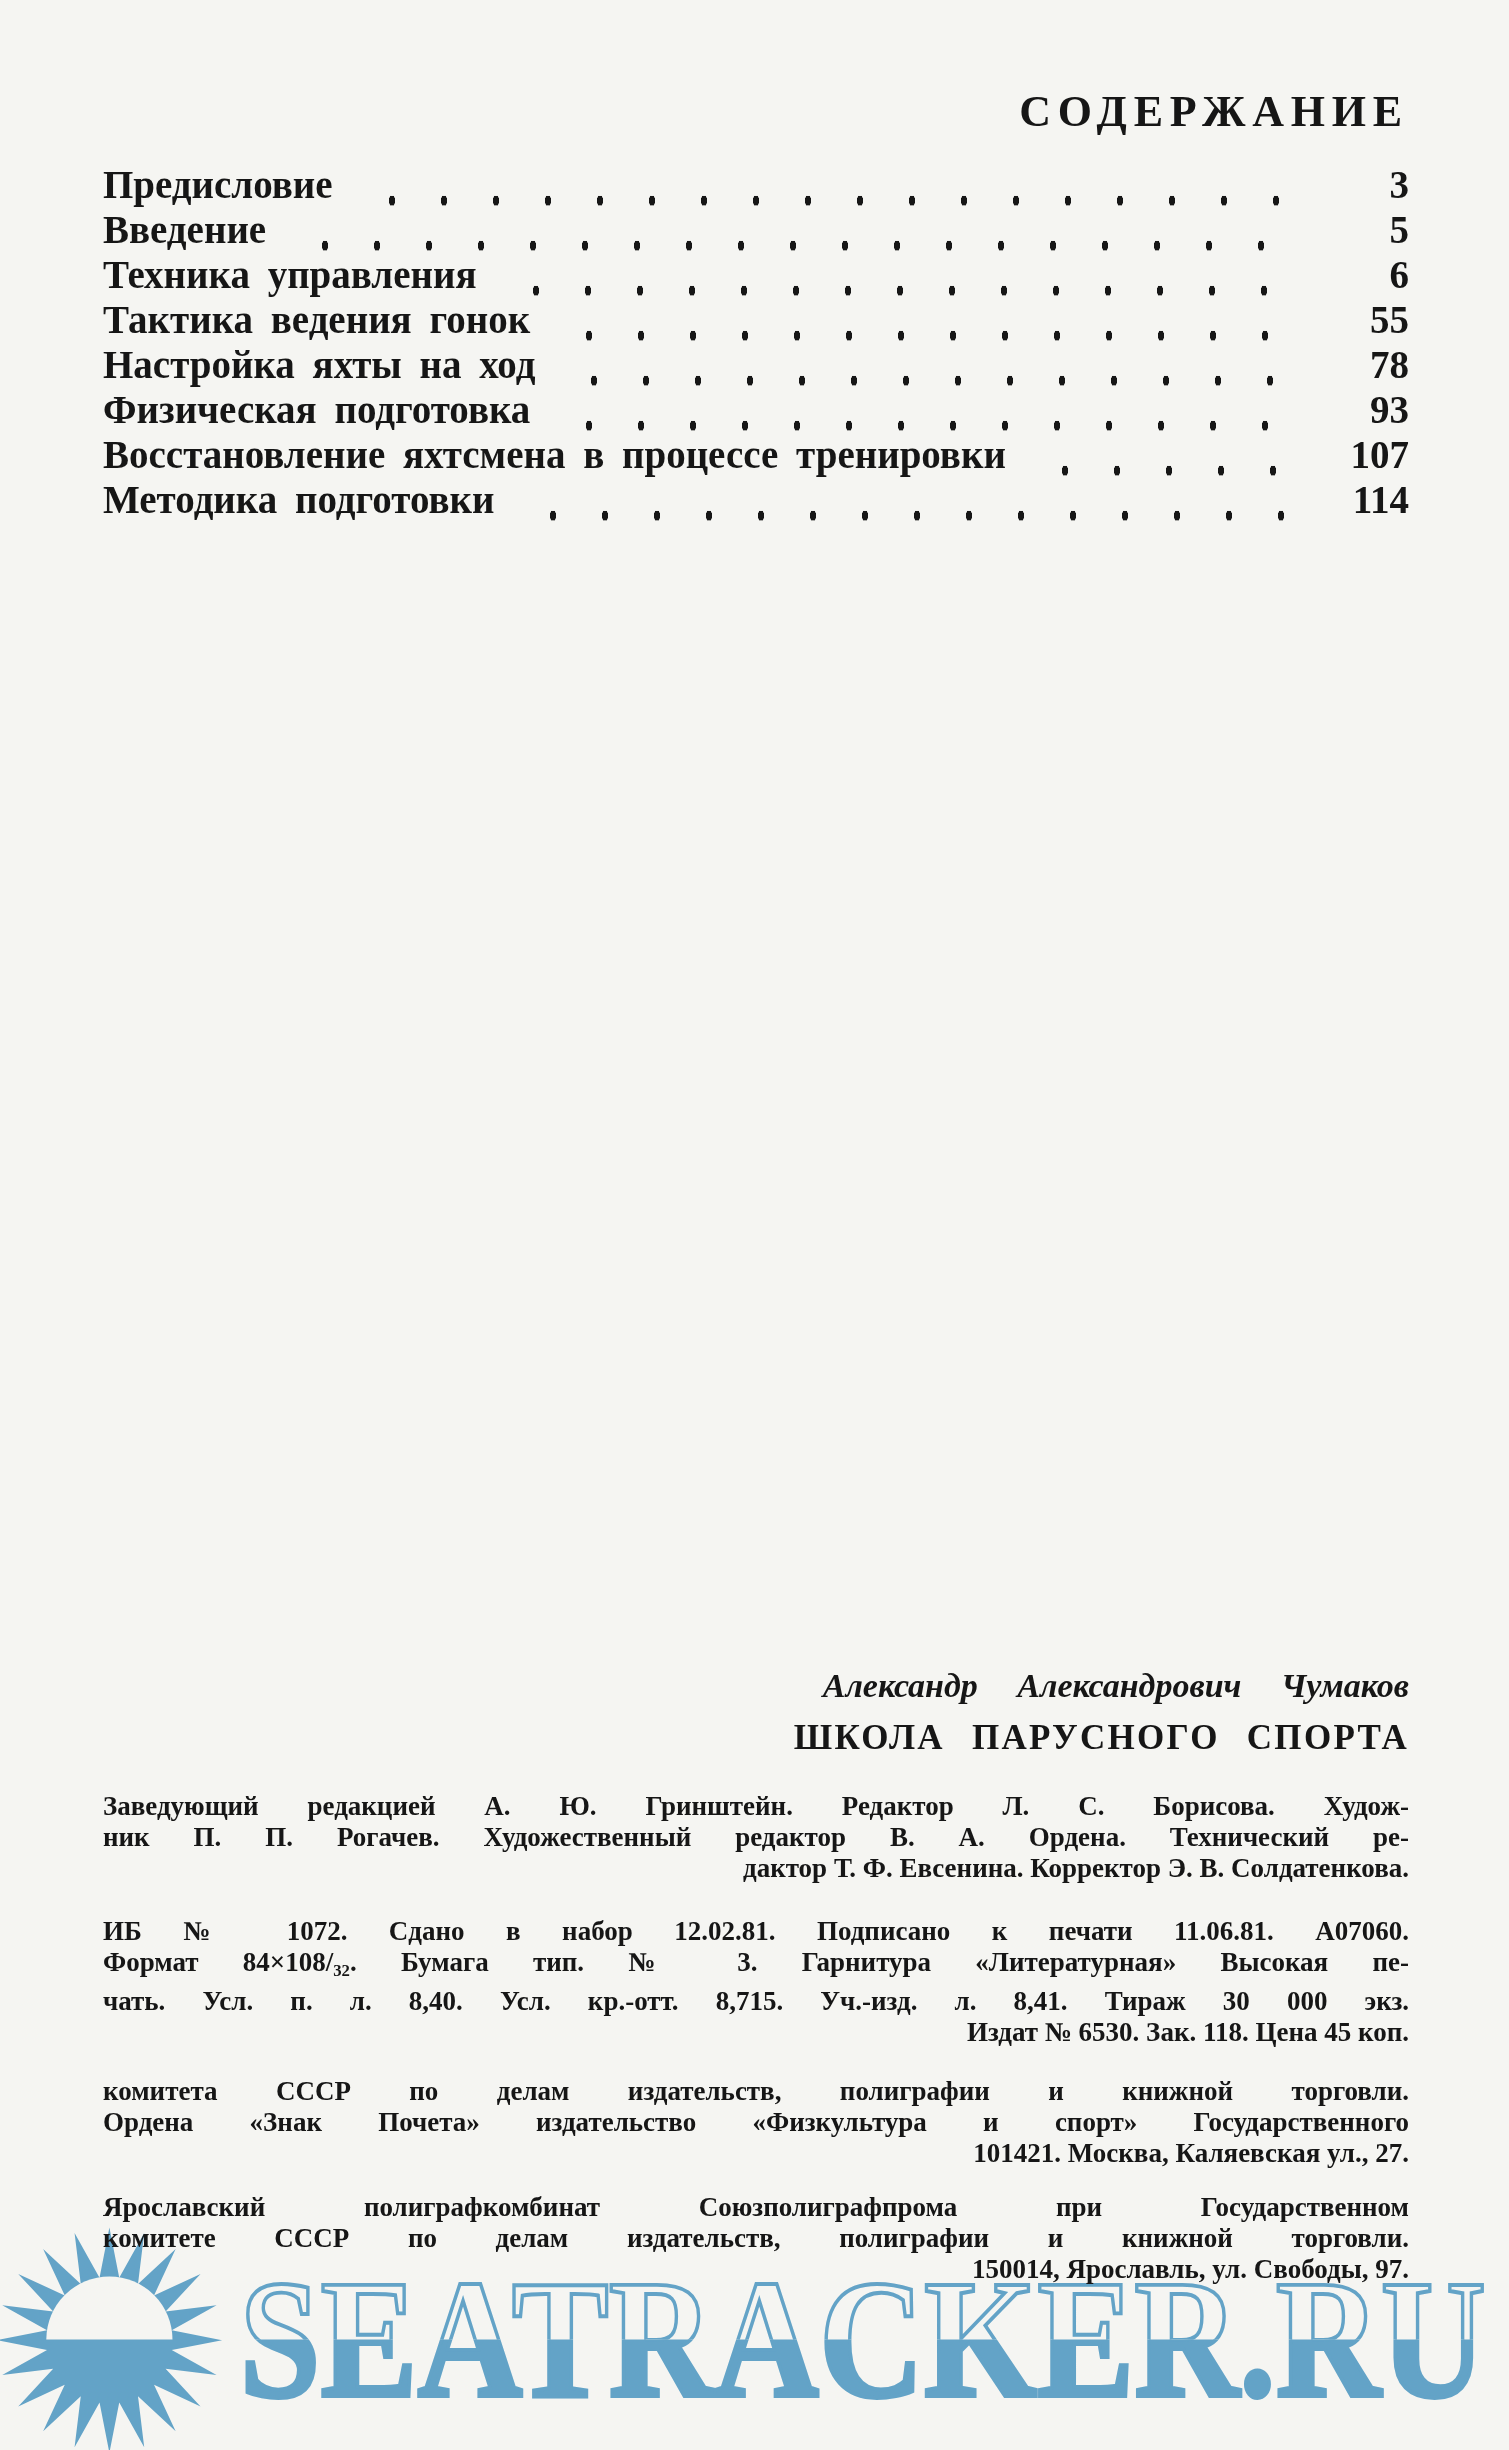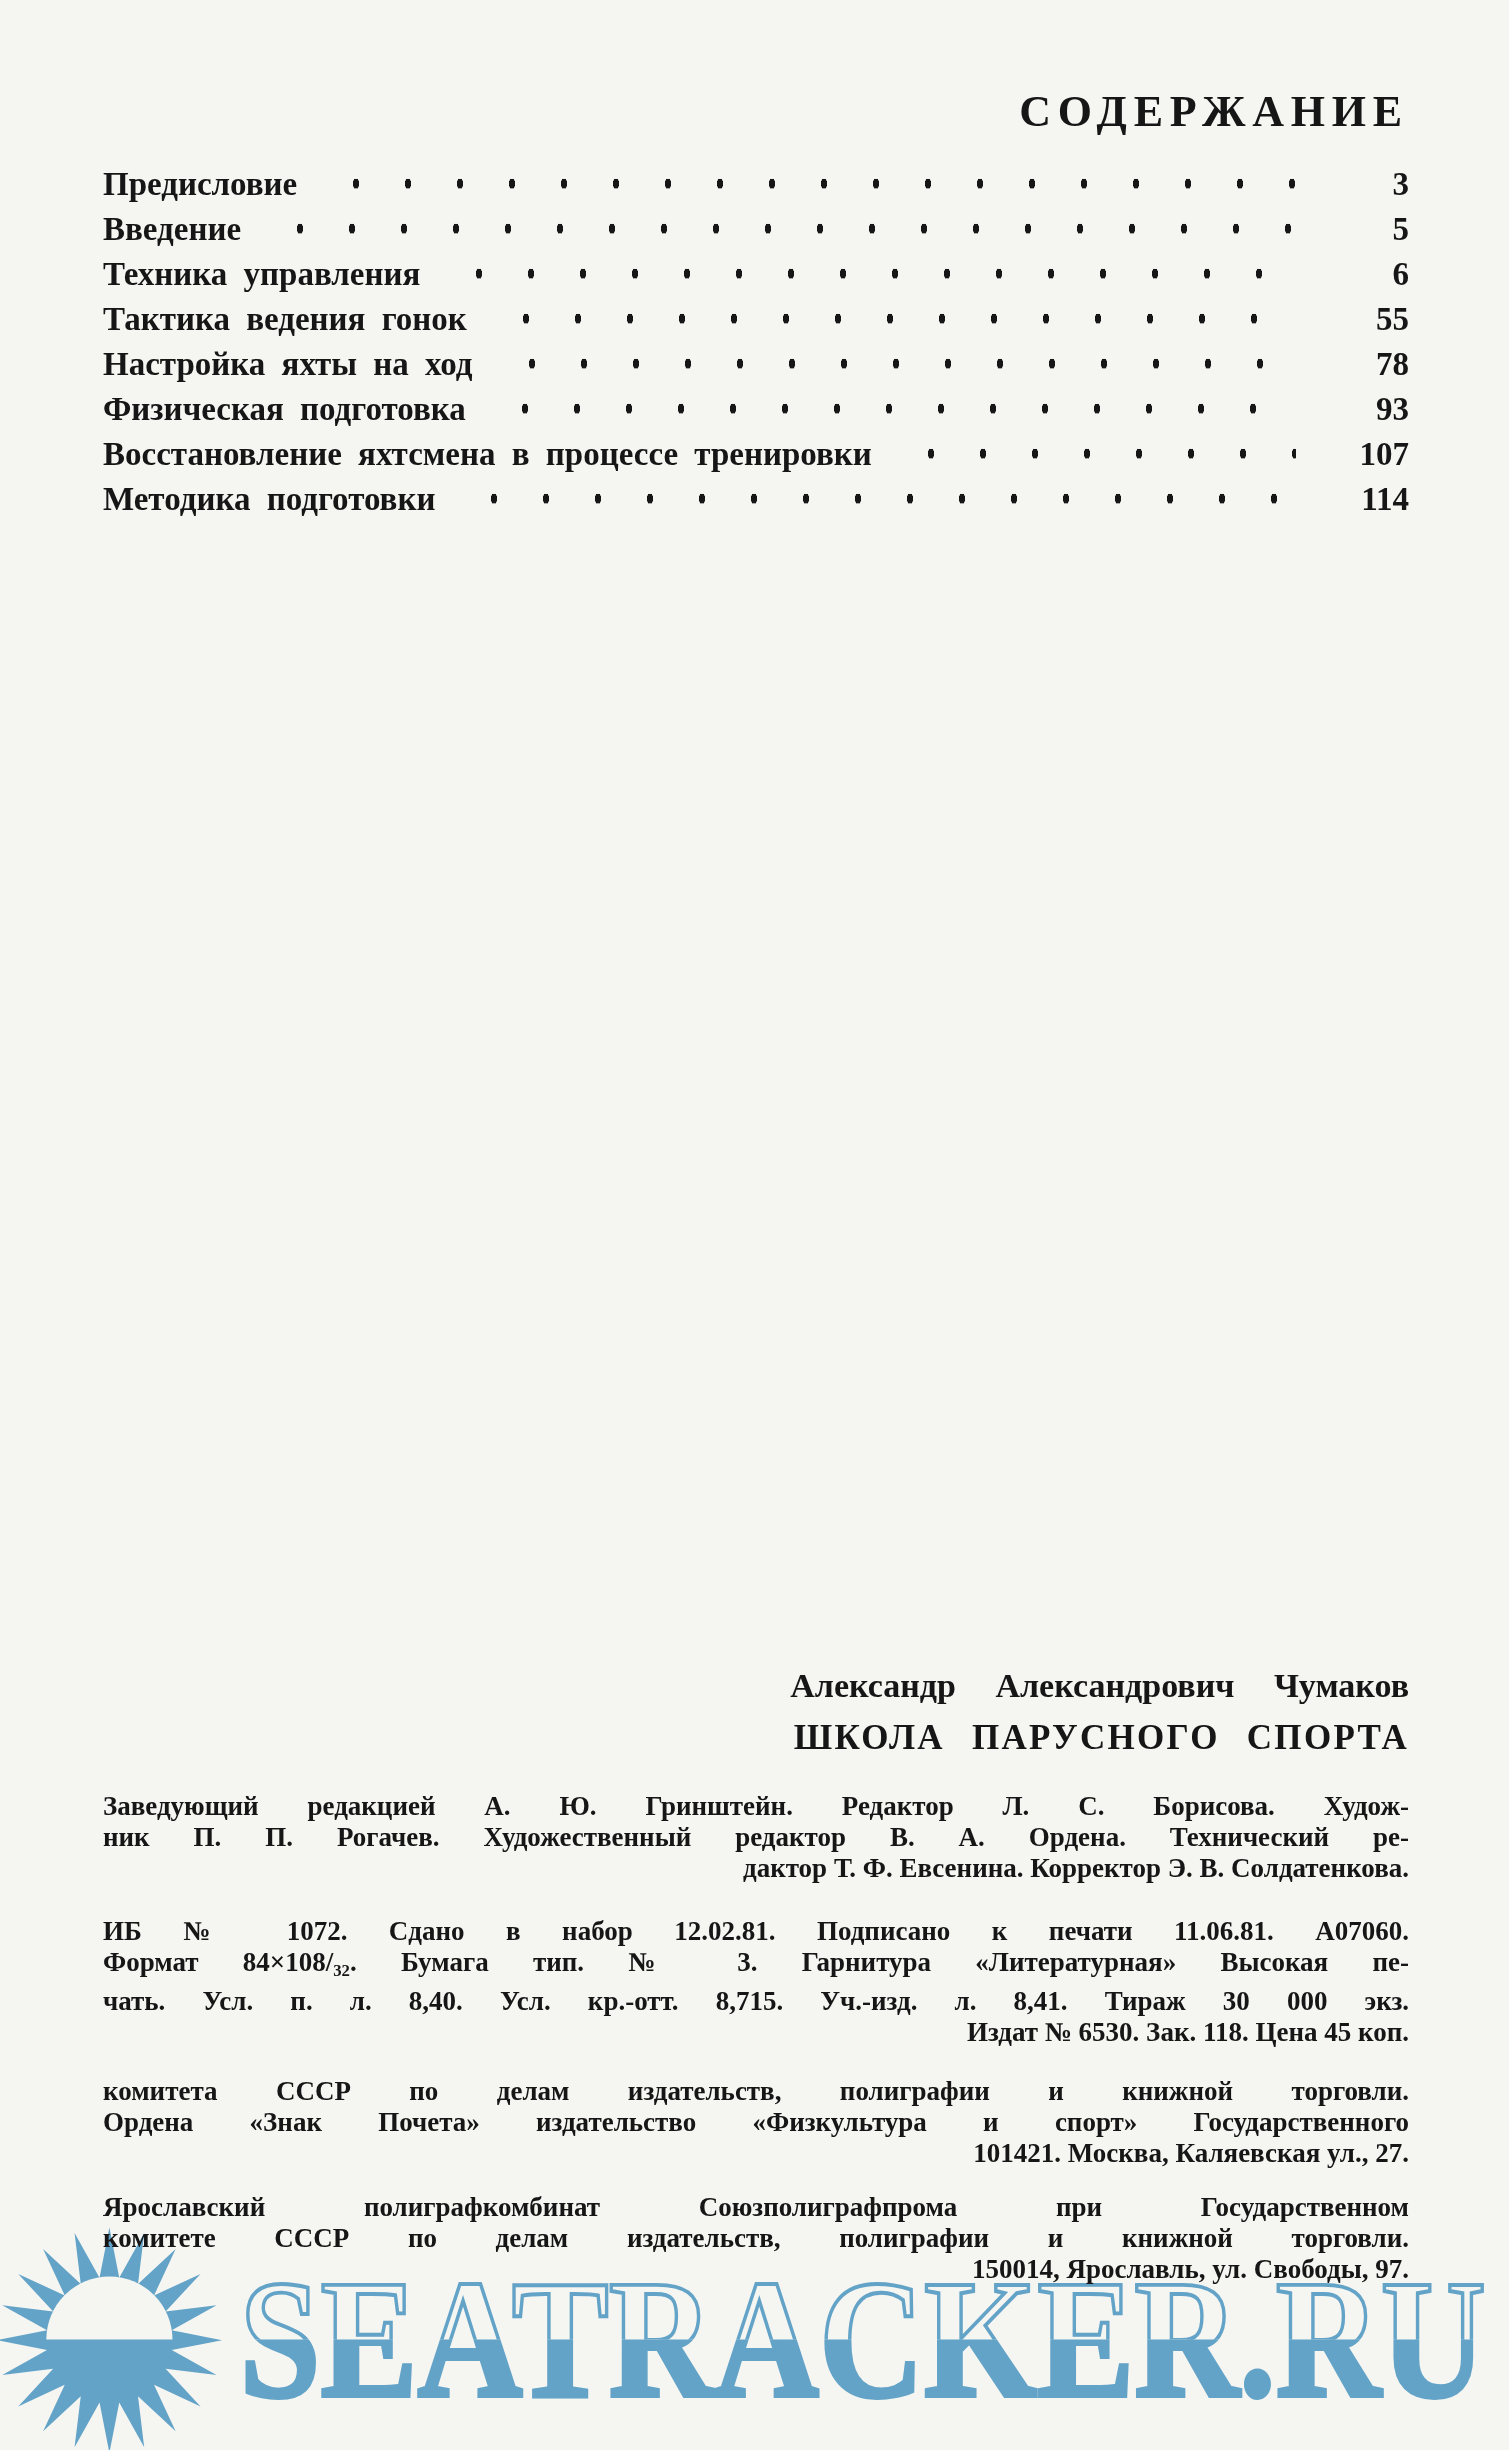--- a/index.html
+++ b/index.html
@@ -30,23 +30,23 @@
     font-size: 44px;
     line-height: 54px;
     letter-spacing: 6.8px;
     text-align: right;
     font-weight: 700;
   }
   
   .toc { margin-top: 22.6px; }
   .toc-row {
     display: flex;
-    align-items: center;
+    align-items: flex-end;
     height: 45px;
-    font-size: 33px;
+    font-size: 39px;
   }
   .toc-title {
     white-space: nowrap;
     word-spacing: 8px;
   }
   .toc-dots {
     flex: 1 1 auto;
     height: 11.3px;
     margin: 0 26px 0 33px;
     background-image: radial-gradient(ellipse 3.4px 5px at center, var(--ink) 96%, rgba(0,0,0,0) 100%);
@@ -55,20 +55,21 @@
     background-position: left center;
   }
   .toc-page {
     min-width: 87px;
     text-align: right;
     white-space: nowrap;
   }
   
   .book-block { margin-top: 1138px; text-align: right; }
   .book-author {
+    font-style: italic;
     font-size: 34px;
     line-height: 51px;
     word-spacing: 31px;
   }
   .book-title {
     font-size: 35px;
     line-height: 54px;
     letter-spacing: 2.3px;
     word-spacing: 16px;
   }

